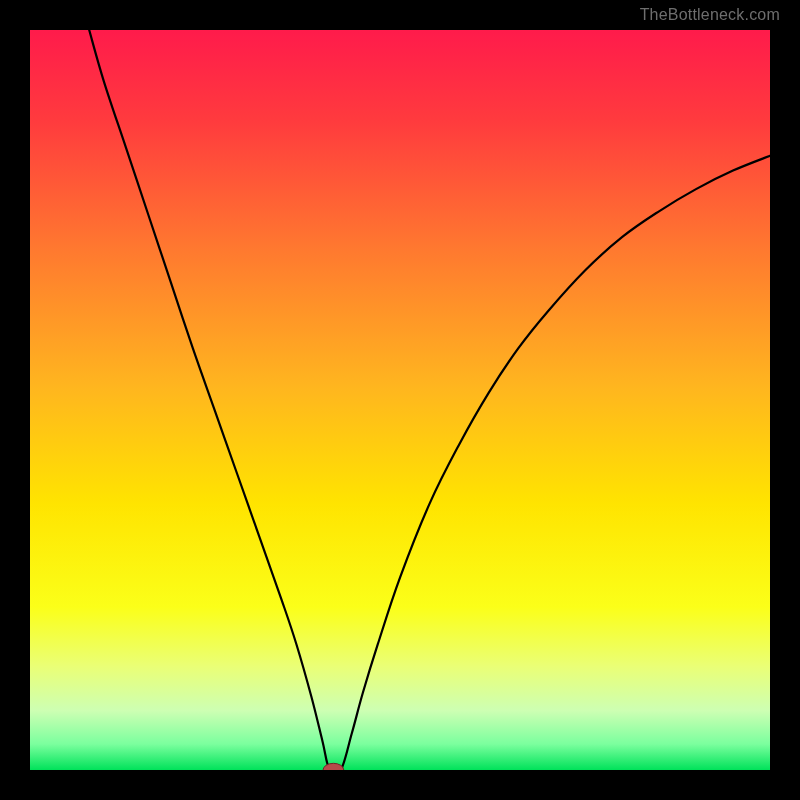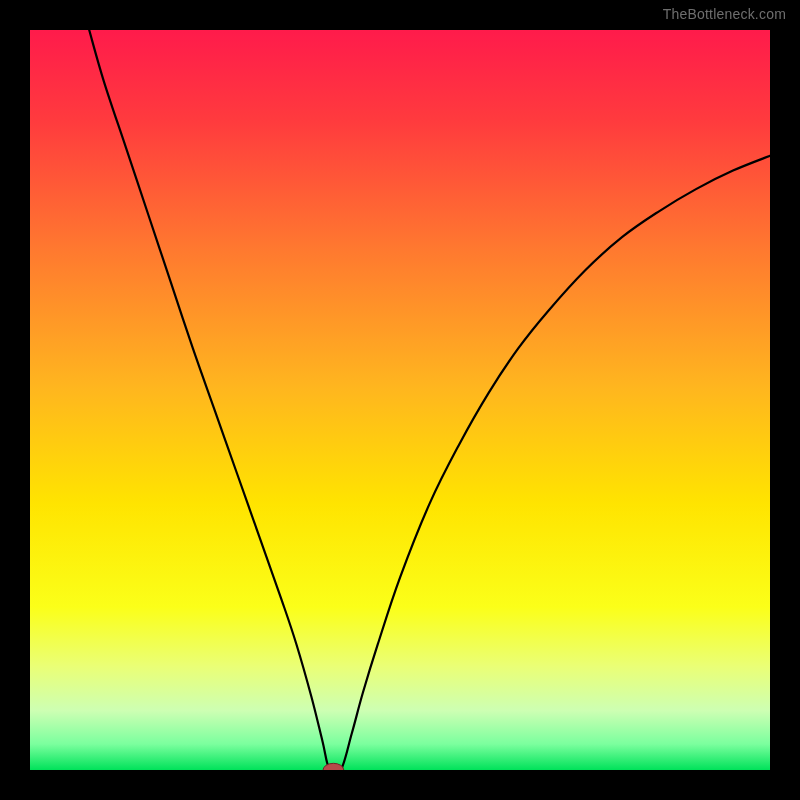--- a/index.html
+++ b/index.html
@@ -20,23 +20,23 @@
   .plot {
     position: absolute;
     left: 30px;
     top: 30px;
     width: 740px;
     height: 740px;
   }
   .watermark {
     position: absolute;
     top: 6px;
-    right: 14px;
+    right: 20px;
     color: #6e6e6e;
-    font-size: 14px;
+    font-size: 16px;
     font-weight: 500;
     letter-spacing: 0.2px;
     user-select: none;
   }
 </style>
 </head>
 <body>
 
 <div class="frame">
   <div class="watermark">TheBottleneck.com</div>

